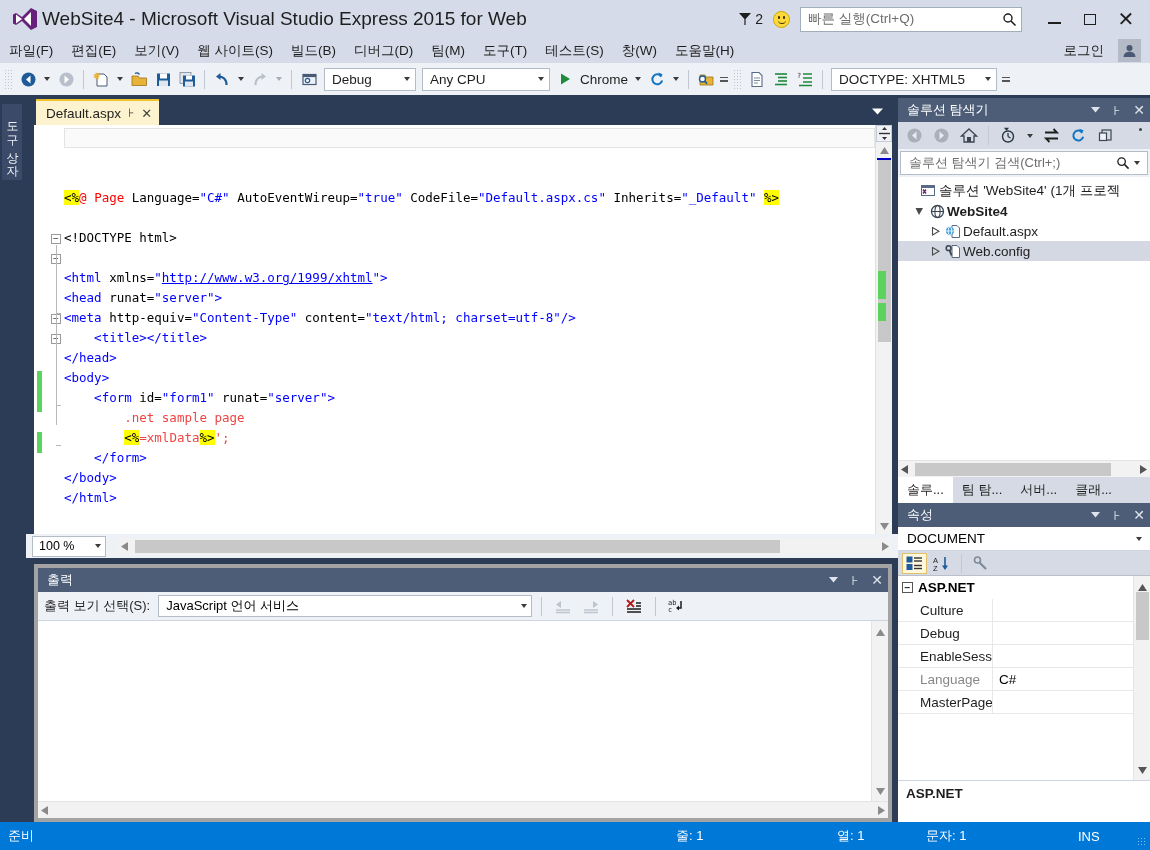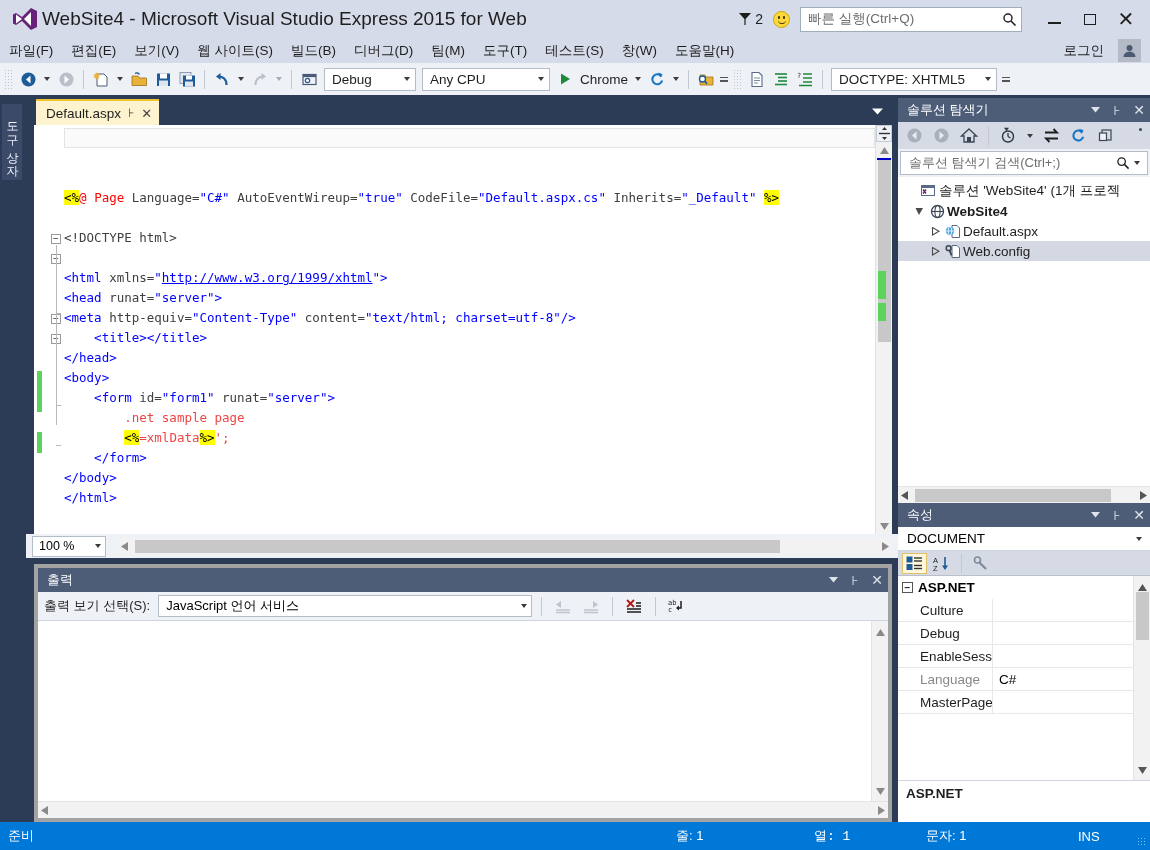--- a/index.html
+++ b/index.html
@@ -173,21 +173,21 @@
     font-size: 12.5px; line-height: 20px;
     padding-top: 3px; background:#fff;
     white-space: pre;
   }
   .code-line { height:20px; white-space:pre; }
   .cur-line-box {
     position:absolute; left:0; right:0; top:3px; height:20px;
     border:1px solid #e3e3e3; background:#fafafa;
   }
   .tok-tag { color:#0000ff; }
-  .tok-attr { color:#404040; }
+  .tok-attr { color:#000000; }
   .tok-val { color:#0000ff; }
   .tok-text { color:#ef4444; }
   .tok-dir { color:#ff0000; }
   .tok-hl { background:#ffff00; color:#000; }
   .tok-link { color:#0000ff; text-decoration: underline; }
 
   .v-scroll {
     width: 17px; background:#f2f2f2; flex:0 0 auto; position:relative;
     border-left:1px solid #e0e0e0;
   }
@@ -848,20 +848,26 @@
               </svg>
           </span>
           <div style="position:absolute;left:17px;width:196px;height:13px;top:2px;background:#c8c8c8;"></div>
           <span style="position:absolute;right:3px;">
             <svg width="7" height="9" viewBox="0 0 7 9">
                 <path d="M7 4.5 L0 0 L0 9 Z" fill="#555"></path>
               </svg>
           </span>
         </div>
 
+        <div class="se-tabs">
+          <div class="se-tab active">솔루...</div>
+          <div class="se-tab">팀 탐...</div>
+          <div class="se-tab">서버...</div>
+          <div class="se-tab">클래...</div>
+        </div>
       </div>
 
       <div class="prop-panel">
         <div class="panel-head">
           <span class="ph-title">속성</span>
           <span class="ph-btn">
             <svg width="9" height="6" viewBox="0 0 9 6">
                 <path d="M0 0 L4.5 5.5 L9 0 Z" fill="#dfe4ec"></path>
               </svg>
           </span>
@@ -944,20 +950,20 @@
           <div class="prop-desc-title">ASP.NET</div>
           <div></div>
         </div>
       </div>
     </div>
   </div>
 
   <div class="statusbar">
     <span class="sb-ready">준비</span>
     <span class="sb-cell" style="left:676px;">줄: 1</span>
-    <span class="sb-cell" style="left:814px;font-family:Liberation Mono, monospace;">열: 1</span>
+    <span class="sb-cell" style="left:837px;">열: 1</span>
     <span class="sb-cell" style="left:926px;">문자: 1</span>
     <span class="sb-cell" style="left:1078px;">INS</span>
     <span class="sb-cell" style="right:4px;bottom:4px;width:9px;height:9px;
           background-image:radial-gradient(#7fc0ef 40%,transparent 41%);background-size:3px 3px;"></span>
   </div>
 
 </div>
 
 </body></html>

